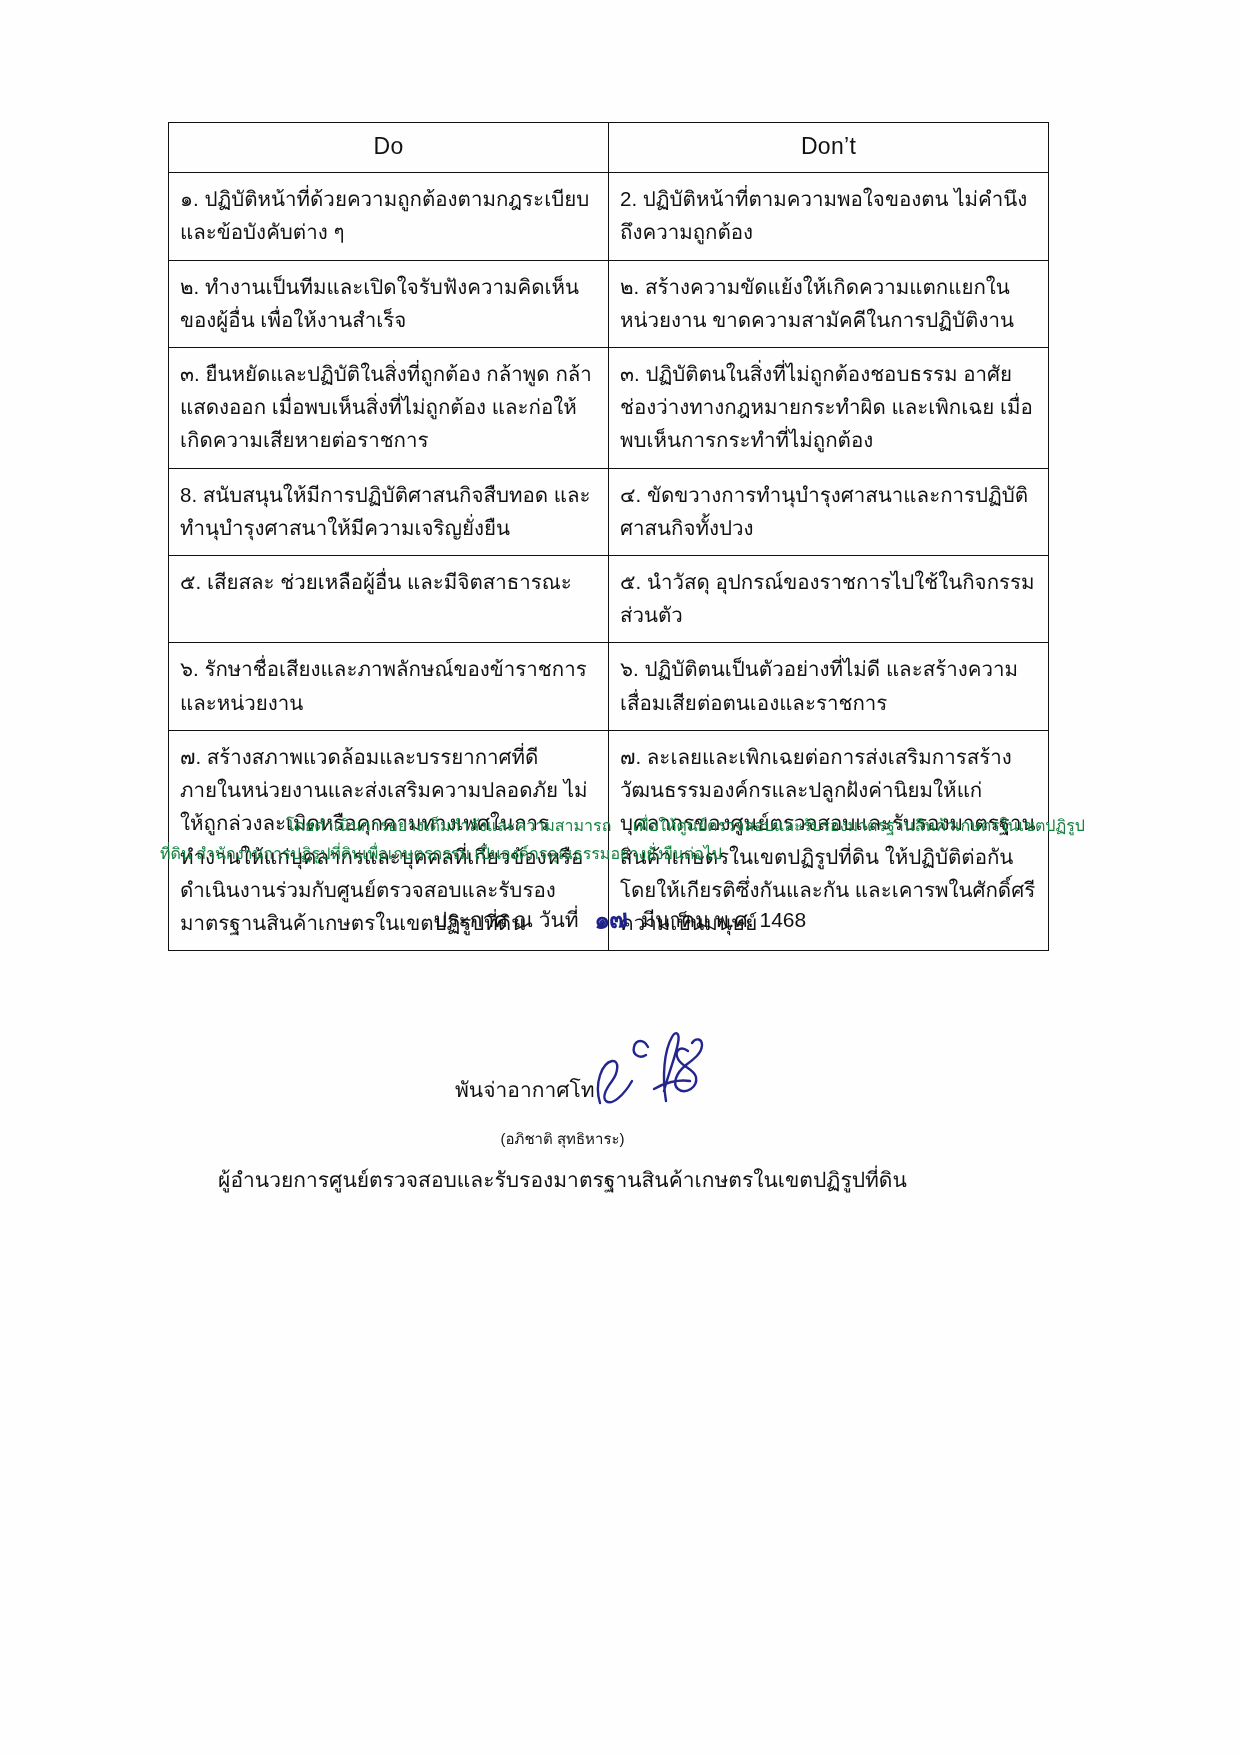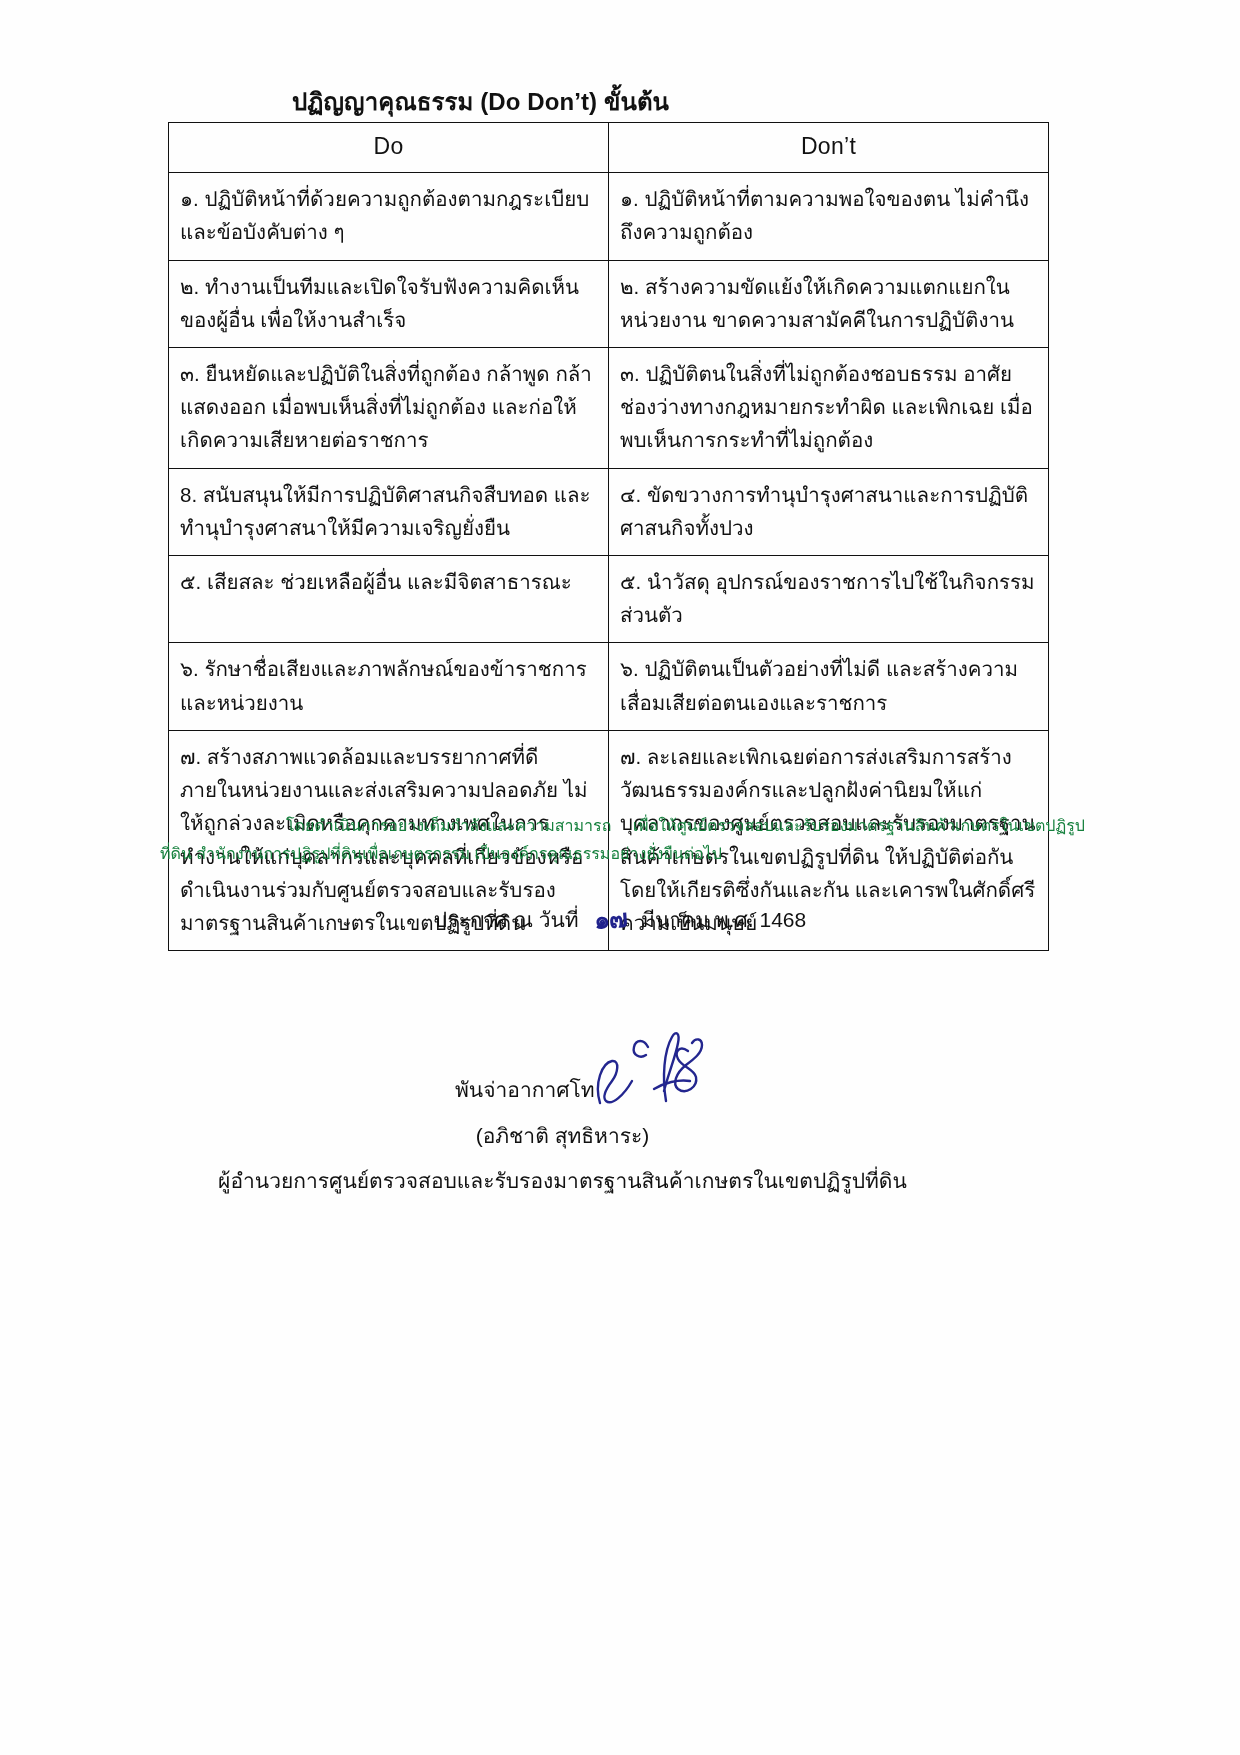--- a/index.html
+++ b/index.html
@@ -124,48 +124,47 @@
     color: #111;
   }
   .sig-mark {
     position: absolute;
     left: 592px;
     top: -38px;
     width: 120px;
     height: 92px;
   }
   .sig-name {
-    margin-top: 6px;
-    font-size: 21px;
+    margin-top: 14px;
+    font-size: 15px;
     color: #111;
   }
   .sig-position {
     margin-top: 12px;
     font-size: 21px;
     color: #111;
   }
 </style>
 </head>
 <body>
 
 <div class="page">
 
-  <div class="doc-title">ปฏิญญาคุณธรรม (Do Don’t) ขั้นต้น</div>
 
   <table class="do-dont-table">
     <thead>
       <tr>
         <th class="col-do">Do</th>
         <th class="col-dont">Don’t</th>
       </tr>
     </thead>
     <tbody>
       <tr>
         <td>๑. ปฏิบัติหน้าที่ด้วยความถูกต้องตามกฎระเบียบ และข้อบังคับต่าง ๆ</td>
-        <td>๑. ปฏิบัติหน้าที่ตามความพอใจของตน ไม่คำนึงถึงความถูกต้อง</td>
+        <td>2. ปฏิบัติหน้าที่ตามความพอใจของตน ไม่คำนึงถึงความถูกต้อง</td>
       </tr>
       <tr>
         <td>๒. ทำงานเป็นทีมและเปิดใจรับฟังความคิดเห็นของผู้อื่น เพื่อให้งานสำเร็จ</td>
         <td>๒. สร้างความขัดแย้งให้เกิดความแตกแยกในหน่วยงาน ขาดความสามัคคีในการปฏิบัติงาน</td>
       </tr>
       <tr>
         <td>๓. ยืนหยัดและปฏิบัติในสิ่งที่ถูกต้อง กล้าพูด กล้าแสดงออก เมื่อพบเห็นสิ่งที่ไม่ถูกต้อง และก่อให้เกิดความเสียหายต่อราชการ</td>
         <td>๓. ปฏิบัติตนในสิ่งที่ไม่ถูกต้องชอบธรรม อาศัยช่องว่างทางกฎหมายกระทำผิด และเพิกเฉย เมื่อพบเห็นการกระทำที่ไม่ถูกต้อง</td>
       </tr>
       <tr>

